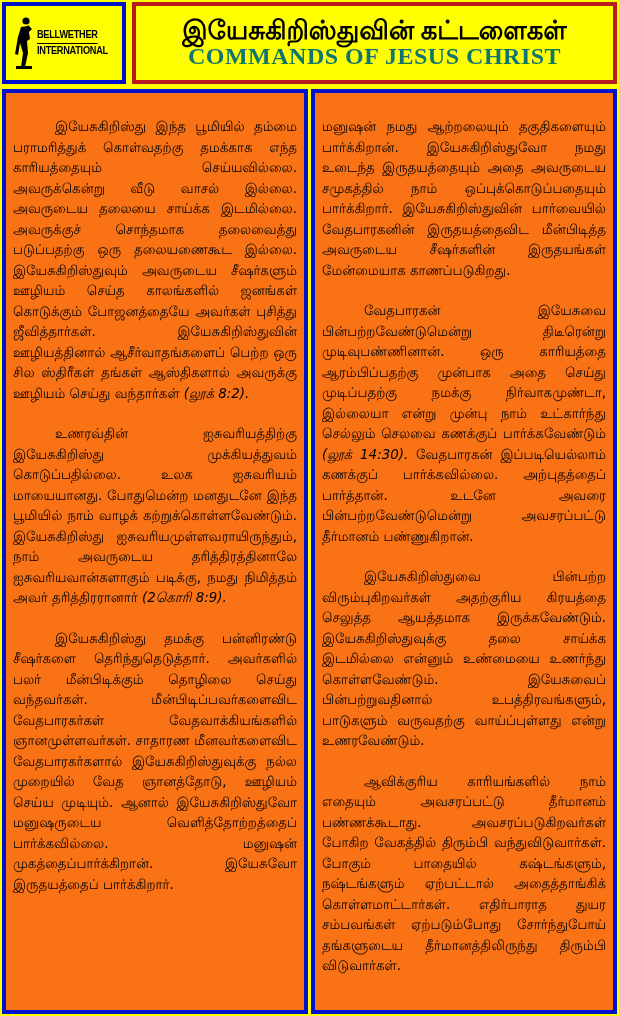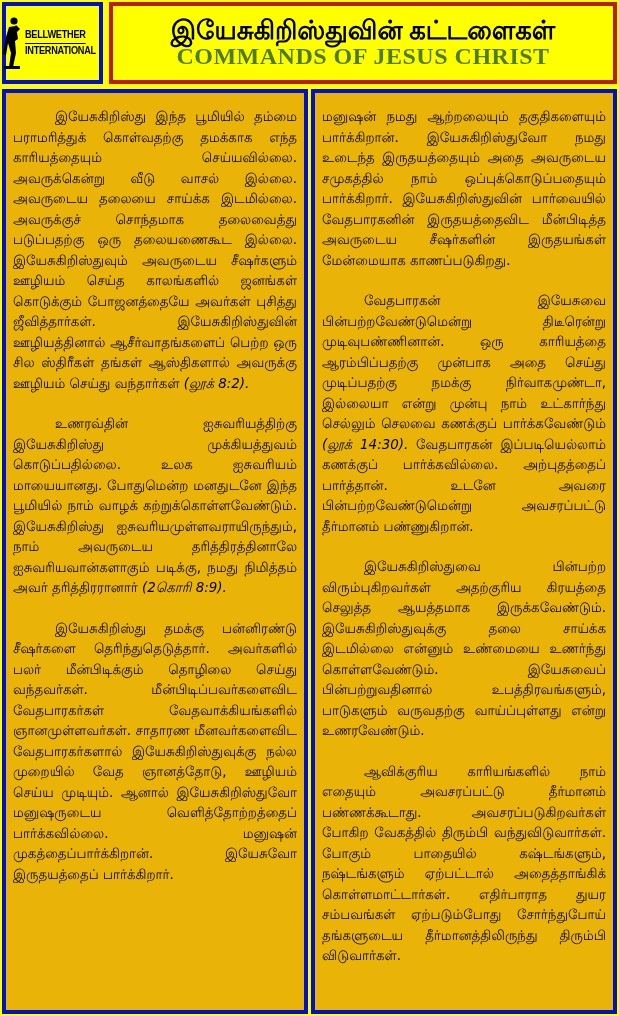--- a/index.html
+++ b/index.html
@@ -7,21 +7,21 @@
     width:619px;height:1016px;
     background:#FFFF00;
     box-sizing:border-box;
     padding:2px;
     display:flex;flex-direction:column;
     overflow:hidden;
   }
   
   .header-row{display:flex;gap:6px;height:82px;flex-shrink:0;}
   .logo-box{
-    width:101px;box-sizing:border-box;
+    width:124px;box-sizing:border-box;
     border:4px solid #0011CC;
     display:flex;align-items:center;justify-content:center;gap:3px;
     background:#FFFF00;
   }
   .logo-figure{width:20px;height:52px;flex-shrink:0;}
   .logo-text{
     font-family:"Liberation Sans",sans-serif;
     font-weight:bold;font-size:10px;line-height:1.45;
     letter-spacing:-0.3px;color:#000;
     transform:scaleX(.92);transform-origin:left center;
@@ -34,30 +34,30 @@
     display:flex;flex-direction:column;align-items:center;justify-content:center;
     background:#FFFF00;
   }
   .title-ta{
     font-family:"Liberation Serif","DejaVu Serif",serif;
     font-weight:bold;font-size:26px;color:#000;line-height:1.05;
     white-space:nowrap;
   }
   .title-en{
     font-family:"Liberation Serif","DejaVu Serif",serif;
-    font-weight:bold;font-size:24px;color:#4d7c0f;letter-spacing:.5px;line-height:1.05;
+    font-weight:bold;font-size:24px;color:#0f766e;letter-spacing:.5px;line-height:1.05;
     white-space:nowrap;
   }
   
   .body-row{flex:1;display:flex;gap:3px;margin-top:5px;min-height:0;}
   .column{
     flex:1;box-sizing:border-box;
     border:4px solid #0011CC;
-    background:#eab308;
-    padding:14px 7px 6px 7px;
+    background:#f97316;
+    padding:24px 7px 6px 7px;
     overflow:hidden;
   }
   .para{
     font-family:"DejaVu Sans","Liberation Sans",sans-serif;
     font-size:13.4px;line-height:1.53;
     text-align:justify;text-justify:inter-word;
     color:#000;margin:0 0 20px 0;
   }
   .para.indent{text-indent:42px;}
   .ref{font-style:italic;}

